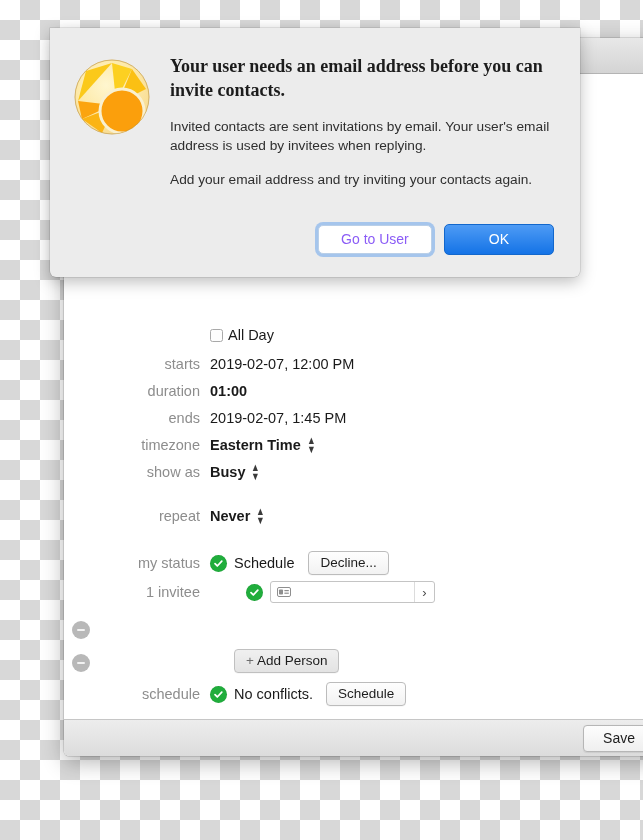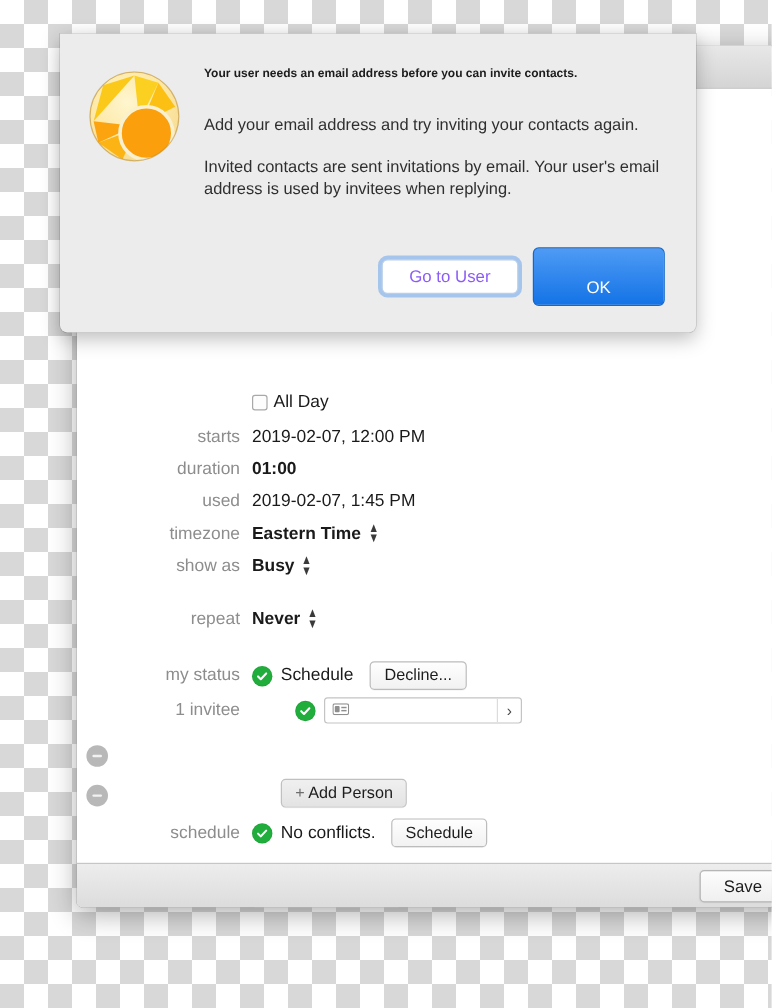--- a/index.html
+++ b/index.html
@@ -155,43 +155,43 @@
     background: #ececec;
     border-radius: 0 0 6px 6px;
     box-shadow: 0 5px 16px rgba(0,0,0,0.26), 0 0 0 0.5px rgba(0,0,0,0.16);
     z-index: 50;
     padding: 25px 26px 0 22px;
   }
   #sheet-body { display: flex; }
   #sheet-icon { flex: 0 0 92px; padding-top: 4px; }
   #sheet-text { flex: 1 1 auto; padding-left: 6px; padding-top: 2px; }
   #sheet-headline {
-    font-size: 10px; font-weight: bold; color: #1c1c1c;
-    line-height: 1.32; margin-bottom: 26px;
+    font-size: 18px; font-weight: bold; color: #1c1c1c;
+    line-height: 1.32; margin-bottom: 14px; font-family: Liberation Serif, serif;
   }
   .sheet-para {
     font-size: 13.7px; color: #2f2f2f; line-height: 1.42;
     margin-bottom: 15px;
   }
   #sheet-buttons {
     position: absolute; right: 26px; bottom: 22px;
     display: flex; gap: 12px; align-items: center;
   }
   #btn-goto {
     font-size: 14px; color: #8b5cf6;
     background: #ffffff;
     border: 1px solid #b9cfe8; border-radius: 5px;
     padding: 5px 22px 6px;
     box-shadow: 0 0 0 3px rgba(79,150,238,0.45);
   }
   #btn-ok {
     font-size: 14px; color: #ffffff; font-weight: normal;
     background: linear-gradient(to bottom, #4e9bf5 0%, #1473e6 100%);
     border: 1px solid #1267cc; border-radius: 5px;
-    padding: 24px 44px 7px;
+    padding: 6px 44px 7px;
   }
 </style>
 </head>
 <body>
 
 <div id="window">
 
   <div id="titlebar">
     <div class="lights">
       <div class="light close"></div>
@@ -217,21 +217,21 @@
       <div class="lbl">starts</div>
       <div class="val">2019-02-07, 12:00 PM</div>
     </div>
 
     <div class="row">
       <div class="lbl">duration</div>
       <div class="val bold">01:00</div>
     </div>
 
     <div class="row">
-      <div class="lbl">used</div>
+      <div class="lbl">ends</div>
       <div class="val">2019-02-07,  1:45 PM</div>
     </div>
 
     <div class="row">
       <div class="lbl">timezone</div>
       <div class="val bold">
         <span>Eastern Time</span>
         <span class="stepper">
             <i>▲</i>
             <i>▼</i>
@@ -366,22 +366,22 @@
           <path d="M10 62 L30 76 L42 50 Z" fill="#fbb414"></path>
           <circle cx="50" cy="54" r="22" fill="#fb9f0c"></circle>
           <circle cx="50" cy="54" r="22" fill="none" stroke="#f9f0d0" stroke-width="3"></circle>
         </g>
         <circle cx="40" cy="40" r="37" fill="none" stroke="rgba(170,130,40,0.35)" stroke-width="1"></circle>
       </svg>
     </div>
 
     <div id="sheet-text">
       <div id="sheet-headline">Your user needs an email address before you can invite contacts.</div>
+      <div class="sheet-para">Invited contacts are sent invitations by email. Your user's email address is used by invitees when replying.</div>
       <div class="sheet-para">Add your email address and try inviting your contacts again.</div>
-      <div class="sheet-para">Invited contacts are sent invitations by email. Your user's email address is used by invitees when replying.</div>
     </div>
 
   </div>
 
   <div id="sheet-buttons">
     <button id="btn-goto">Go to User</button>
     <button id="btn-ok">OK</button>
   </div>
 </div>
 

